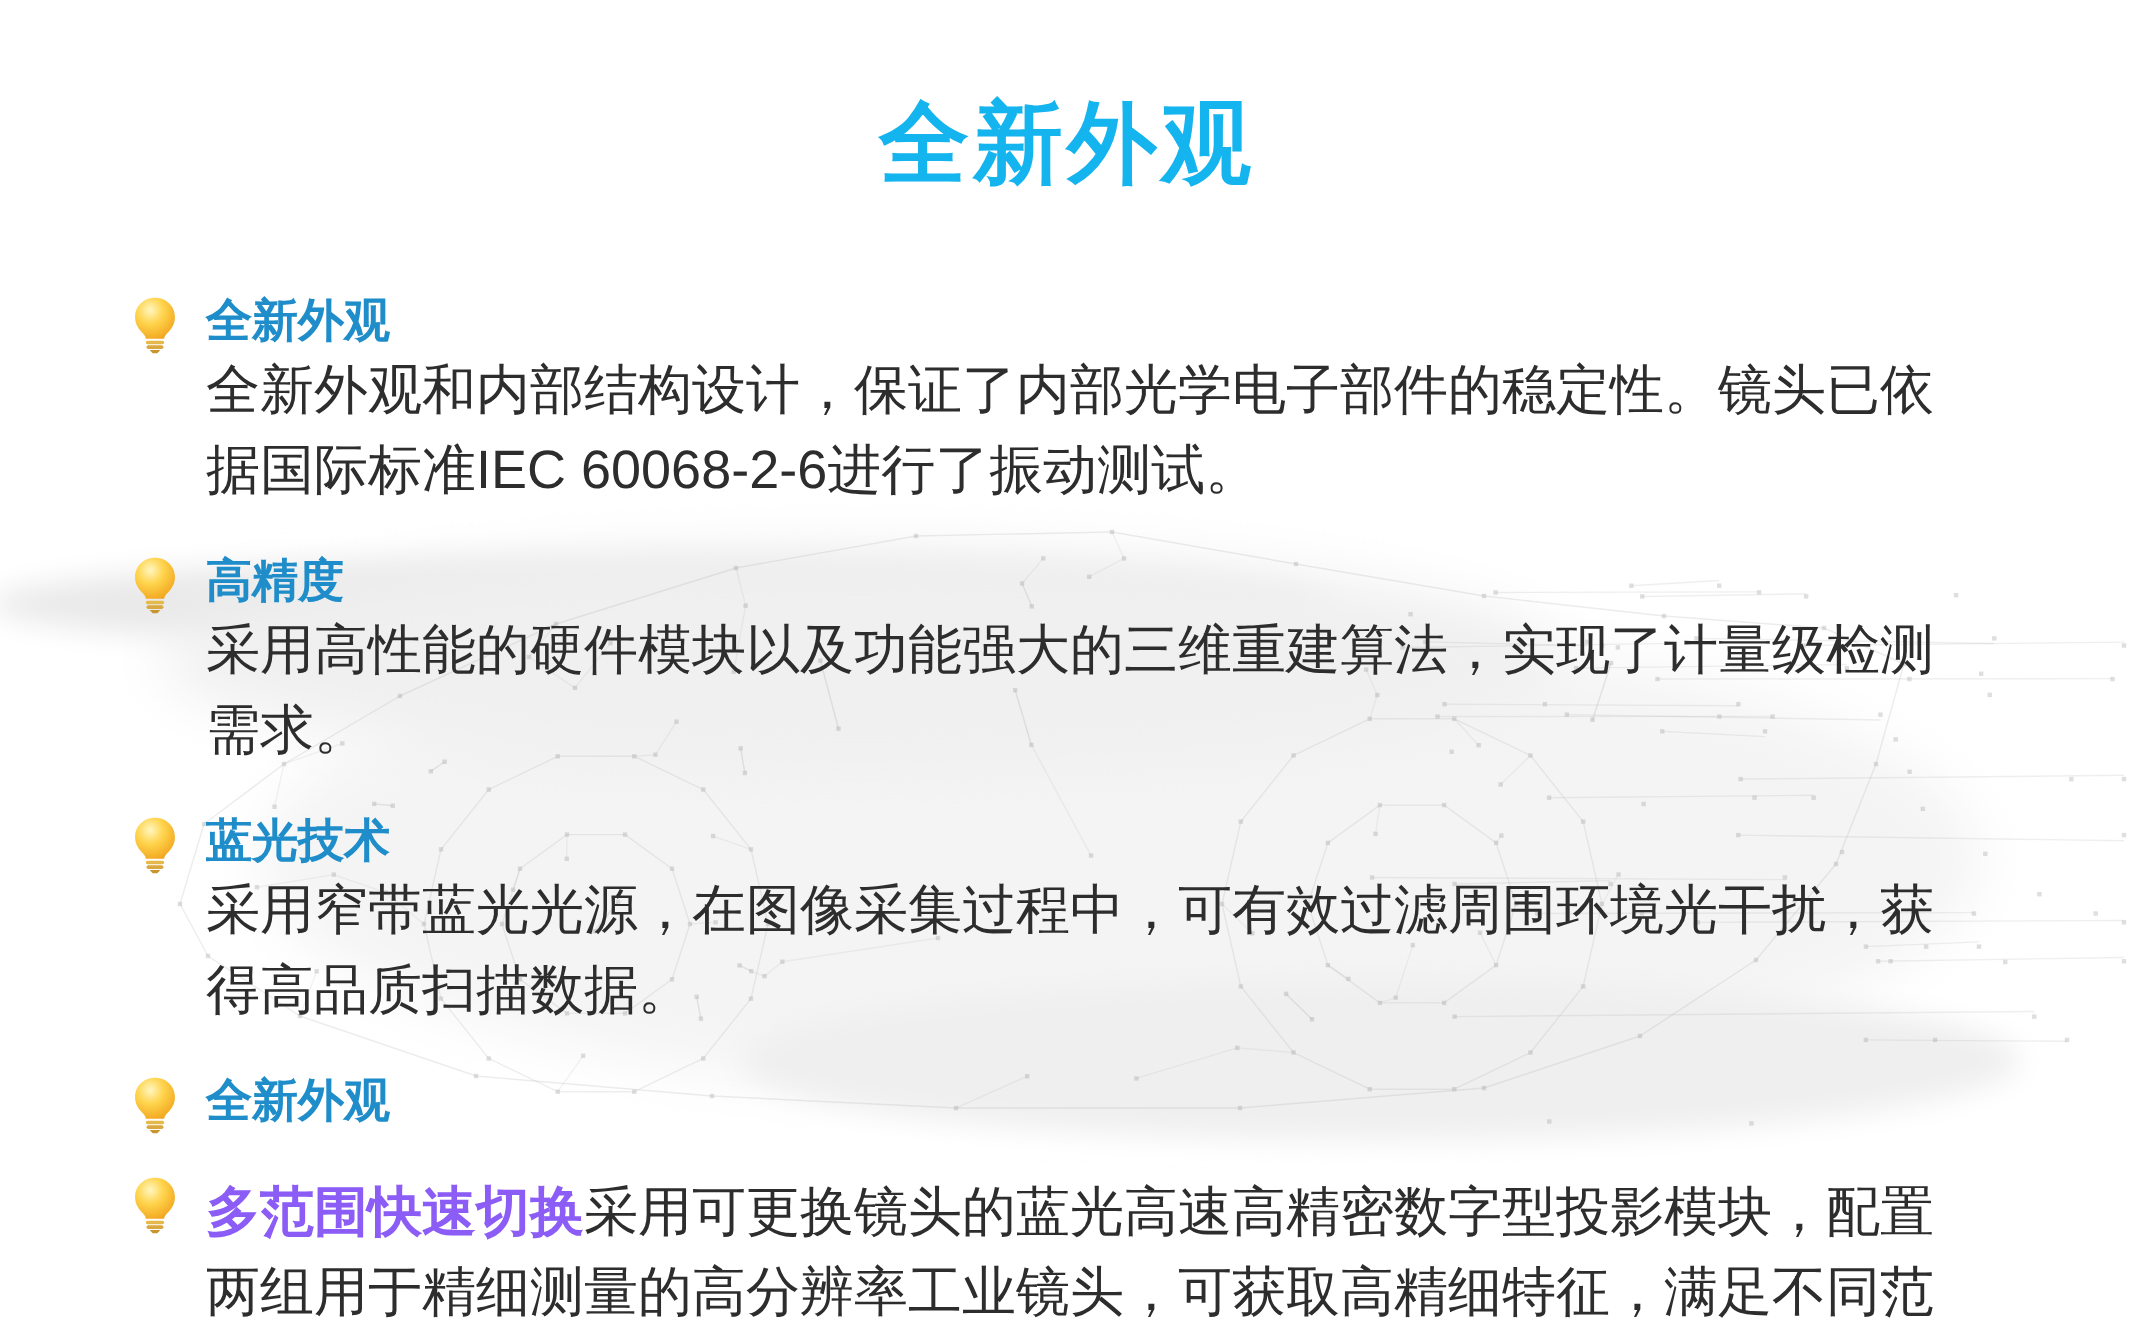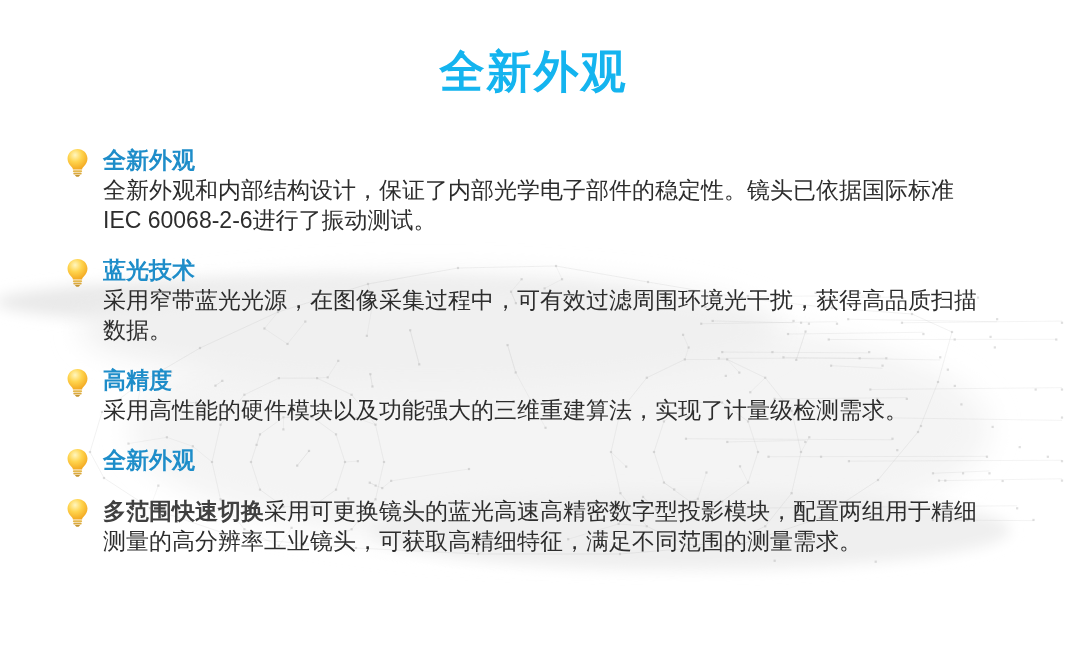--- a/index.html
+++ b/index.html
@@ -10,22 +10,22 @@
   #bg{position:absolute;left:0;top:0;z-index:0;}
   .content{position:absolute;left:0;top:0;width:1067px;height:667px;z-index:1;}
   .title{
     margin:0;padding-top:42px;text-align:center;
     font-size:45px;font-weight:700;letter-spacing:2px;color:#14b4ef;
   }
   .features{position:absolute;left:66px;top:146px;width:912px;}
   .feature{position:relative;padding-left:37px;margin-bottom:21px;}
   .bulb{position:absolute;left:0;top:2px;width:23px;height:29px;display:block;}
   .f-heading{font-size:23px;font-weight:700;color:#1e8dc9;line-height:29px;}
-  .f-body{font-size:23px;color:#2d2d2d;line-height:30px;}
-  .f-heading-inline{font-weight:700;color:#404040;}
+  .f-body{font-size:27px;color:#2d2d2d;line-height:40px;}
+  .f-heading-inline{font-weight:700;color:#8b5cf6;}
 </style>
 </head>
 <body>
 
 <div class="slide">
 
   <svg id="bg" width="1067" height="667" aria-hidden="true">
     <defs>
       <filter id="soft" x="-30%" y="-120%" width="160%" height="340%">
           <feGaussianBlur stdDeviation="7"></feGaussianBlur>
@@ -499,35 +499,35 @@
 
       <div class="feature">
         <span class="bulb">
           <svg viewBox="0 0 24 30" width="23" height="29">
             <path d="M12 0.8C6 0.8 1.6 5.3 1.6 10.9c0 3.2 1.5 5.8 3.4 7.7 1.3 1.3 2.2 2.2 2.2 3.6h9.6c0-1.4 .9-2.3 2.2-3.6 1.9-1.9 3.4-4.5 3.4-7.7C22.4 5.3 18 .8 12 .8z" fill="url(#bulbG)"></path>
             <rect x="7.2" y="23.2" width="9.6" height="1.9" rx=".95" fill="#e6b94d"></rect>
             <rect x="7.6" y="25.6" width="8.8" height="1.9" rx=".95" fill="#d9a83e"></rect>
             <path d="M9.2 28h5.6l-1.6 1.8h-2.4z" fill="#c69530"></path>
           </svg>
         </span>
-        <div class="f-heading">蓝光技术</div>
-        <div class="f-body">采用窄带蓝光光源，在图像采集过程中，可有效过滤周围环境光干扰，获得高品质扫描数据。</div>
+        <div class="f-heading">高精度</div>
+        <div class="f-body">采用高性能的硬件模块以及功能强大的三维重建算法，实现了计量级检测需求。</div>
       </div>
 
       <div class="feature">
         <span class="bulb">
           <svg viewBox="0 0 24 30" width="23" height="29">
             <path d="M12 0.8C6 0.8 1.6 5.3 1.6 10.9c0 3.2 1.5 5.8 3.4 7.7 1.3 1.3 2.2 2.2 2.2 3.6h9.6c0-1.4 .9-2.3 2.2-3.6 1.9-1.9 3.4-4.5 3.4-7.7C22.4 5.3 18 .8 12 .8z" fill="url(#bulbG)"></path>
             <rect x="7.2" y="23.2" width="9.6" height="1.9" rx=".95" fill="#e6b94d"></rect>
             <rect x="7.6" y="25.6" width="8.8" height="1.9" rx=".95" fill="#d9a83e"></rect>
             <path d="M9.2 28h5.6l-1.6 1.8h-2.4z" fill="#c69530"></path>
           </svg>
         </span>
-        <div class="f-heading">高精度</div>
-        <div class="f-body">采用高性能的硬件模块以及功能强大的三维重建算法，实现了计量级检测需求。</div>
+        <div class="f-heading">蓝光技术</div>
+        <div class="f-body">采用窄带蓝光光源，在图像采集过程中，可有效过滤周围环境光干扰，获得高品质扫描数据。</div>
       </div>
 
       <div class="feature">
         <span class="bulb">
           <svg viewBox="0 0 24 30" width="23" height="29">
             <path d="M12 0.8C6 0.8 1.6 5.3 1.6 10.9c0 3.2 1.5 5.8 3.4 7.7 1.3 1.3 2.2 2.2 2.2 3.6h9.6c0-1.4 .9-2.3 2.2-3.6 1.9-1.9 3.4-4.5 3.4-7.7C22.4 5.3 18 .8 12 .8z" fill="url(#bulbG)"></path>
             <rect x="7.2" y="23.2" width="9.6" height="1.9" rx=".95" fill="#e6b94d"></rect>
             <rect x="7.6" y="25.6" width="8.8" height="1.9" rx=".95" fill="#d9a83e"></rect>
             <path d="M9.2 28h5.6l-1.6 1.8h-2.4z" fill="#c69530"></path>
           </svg>

